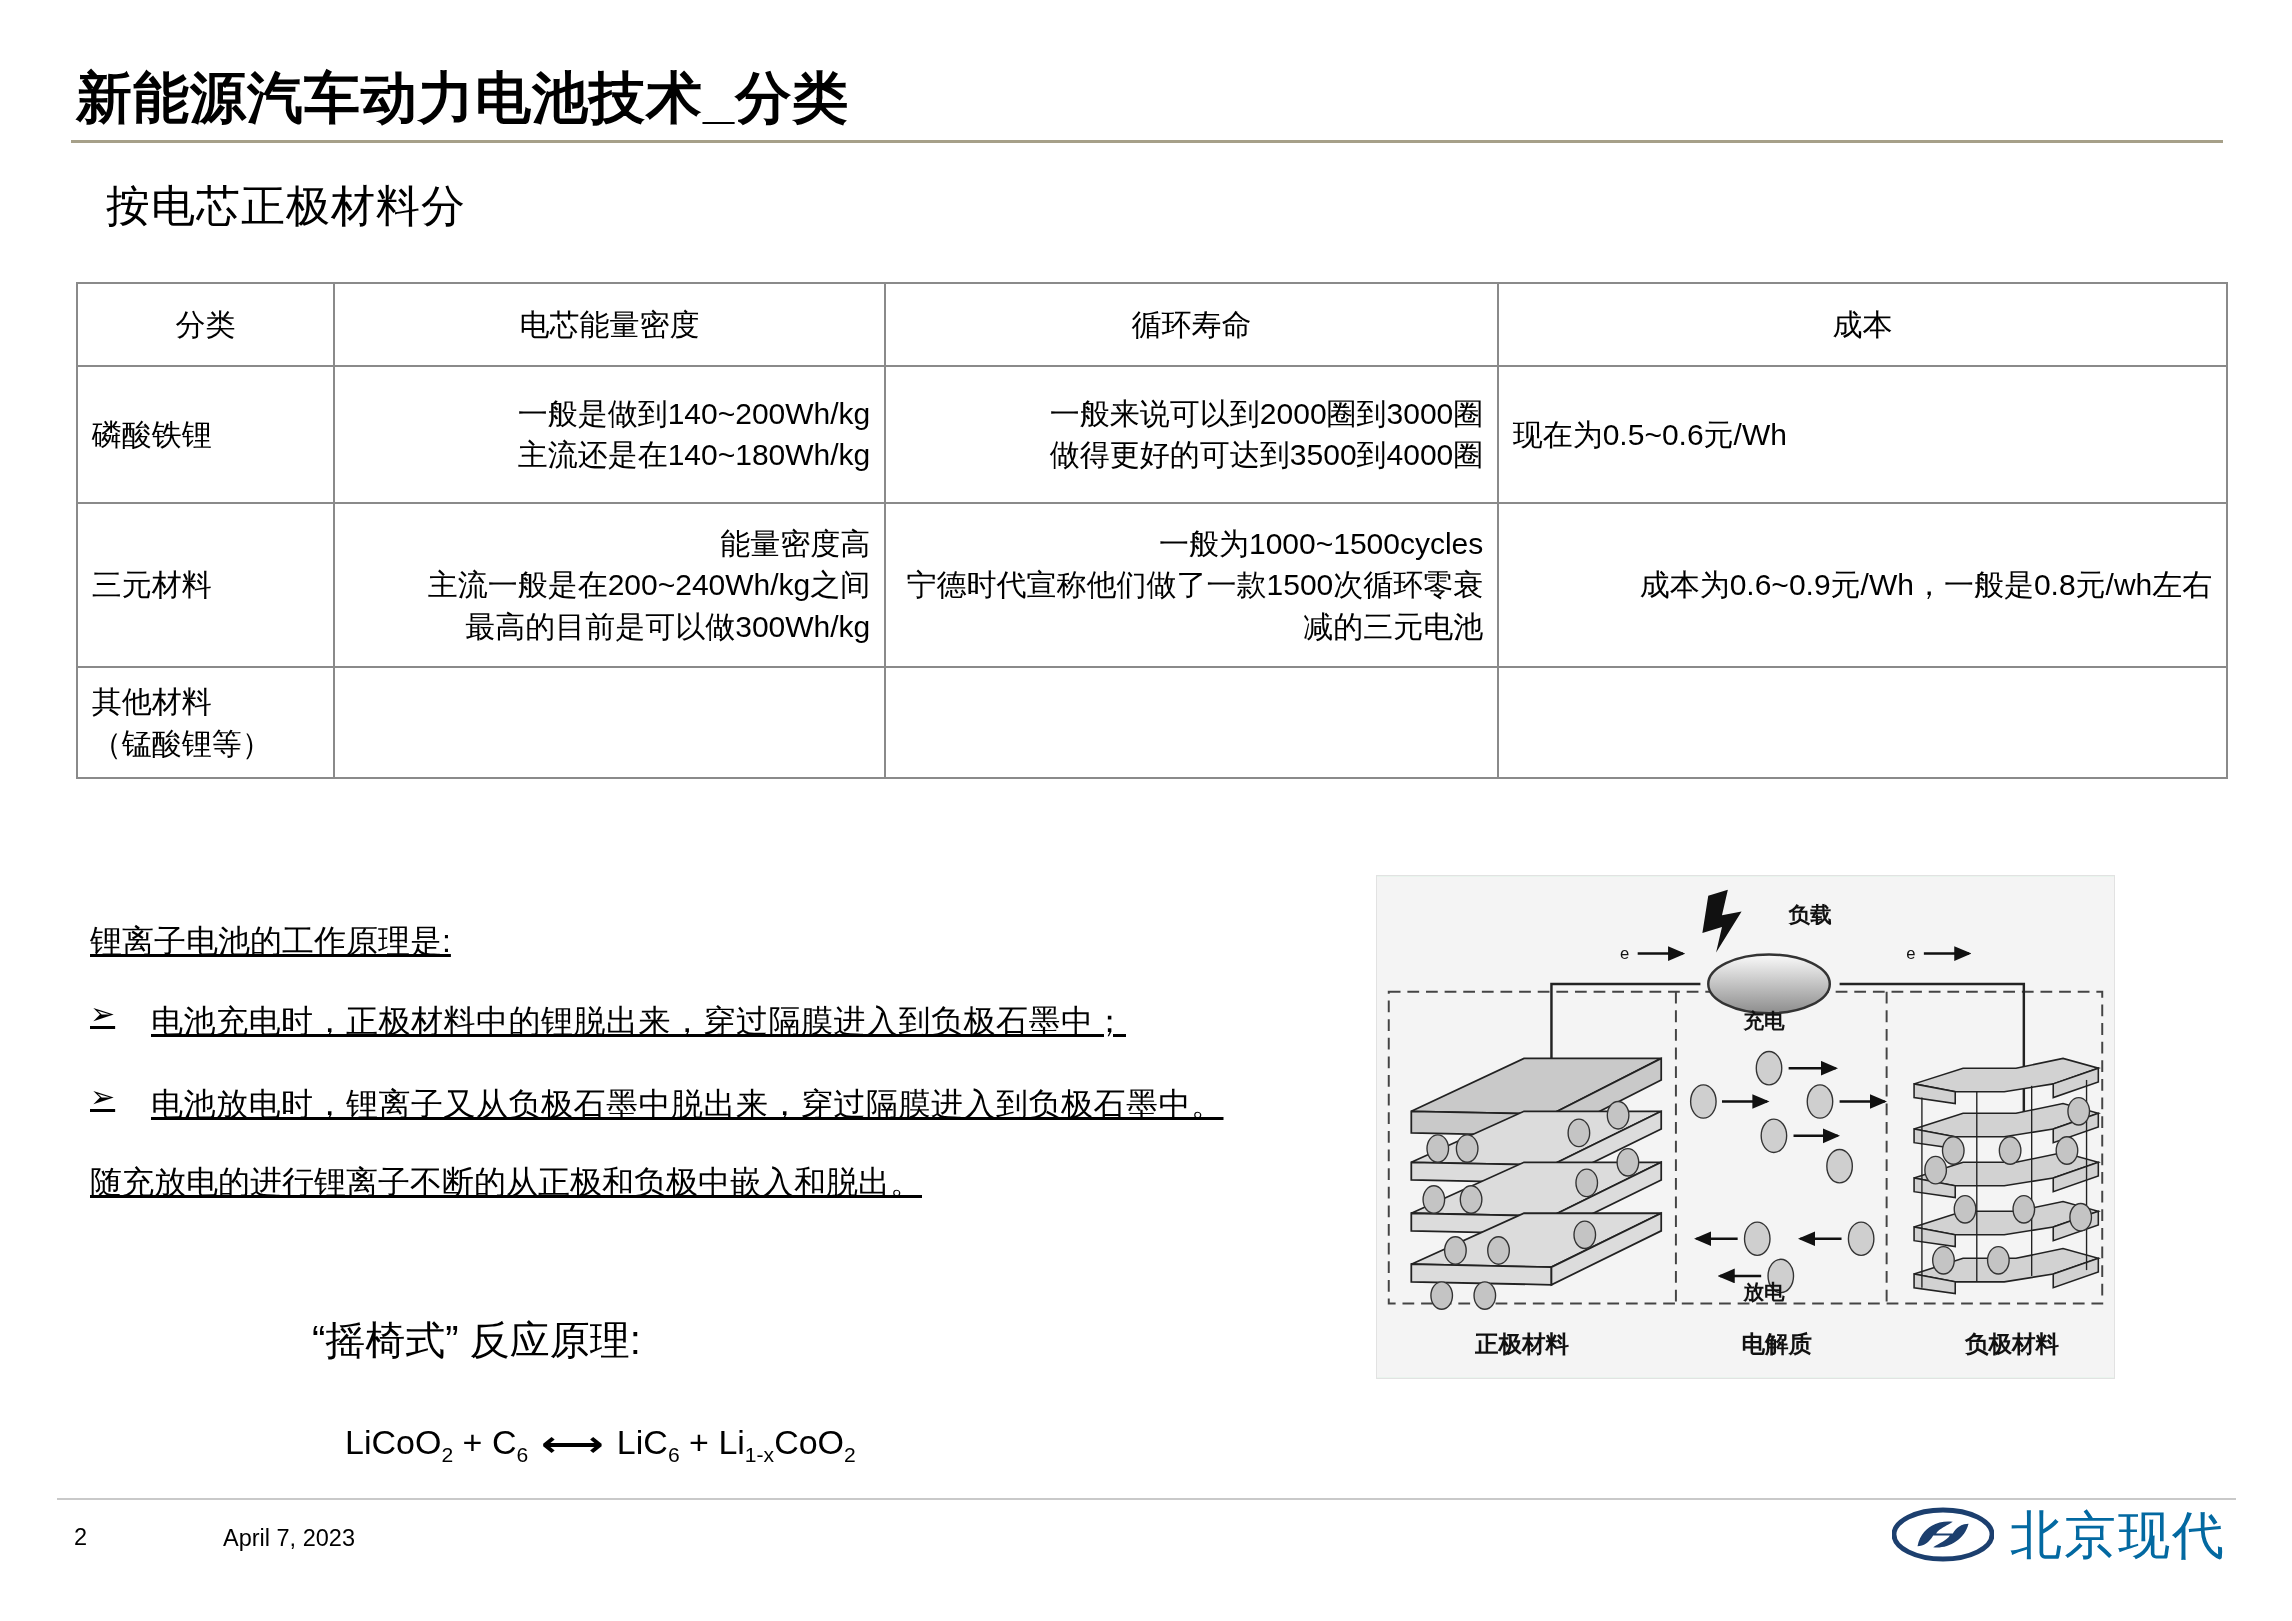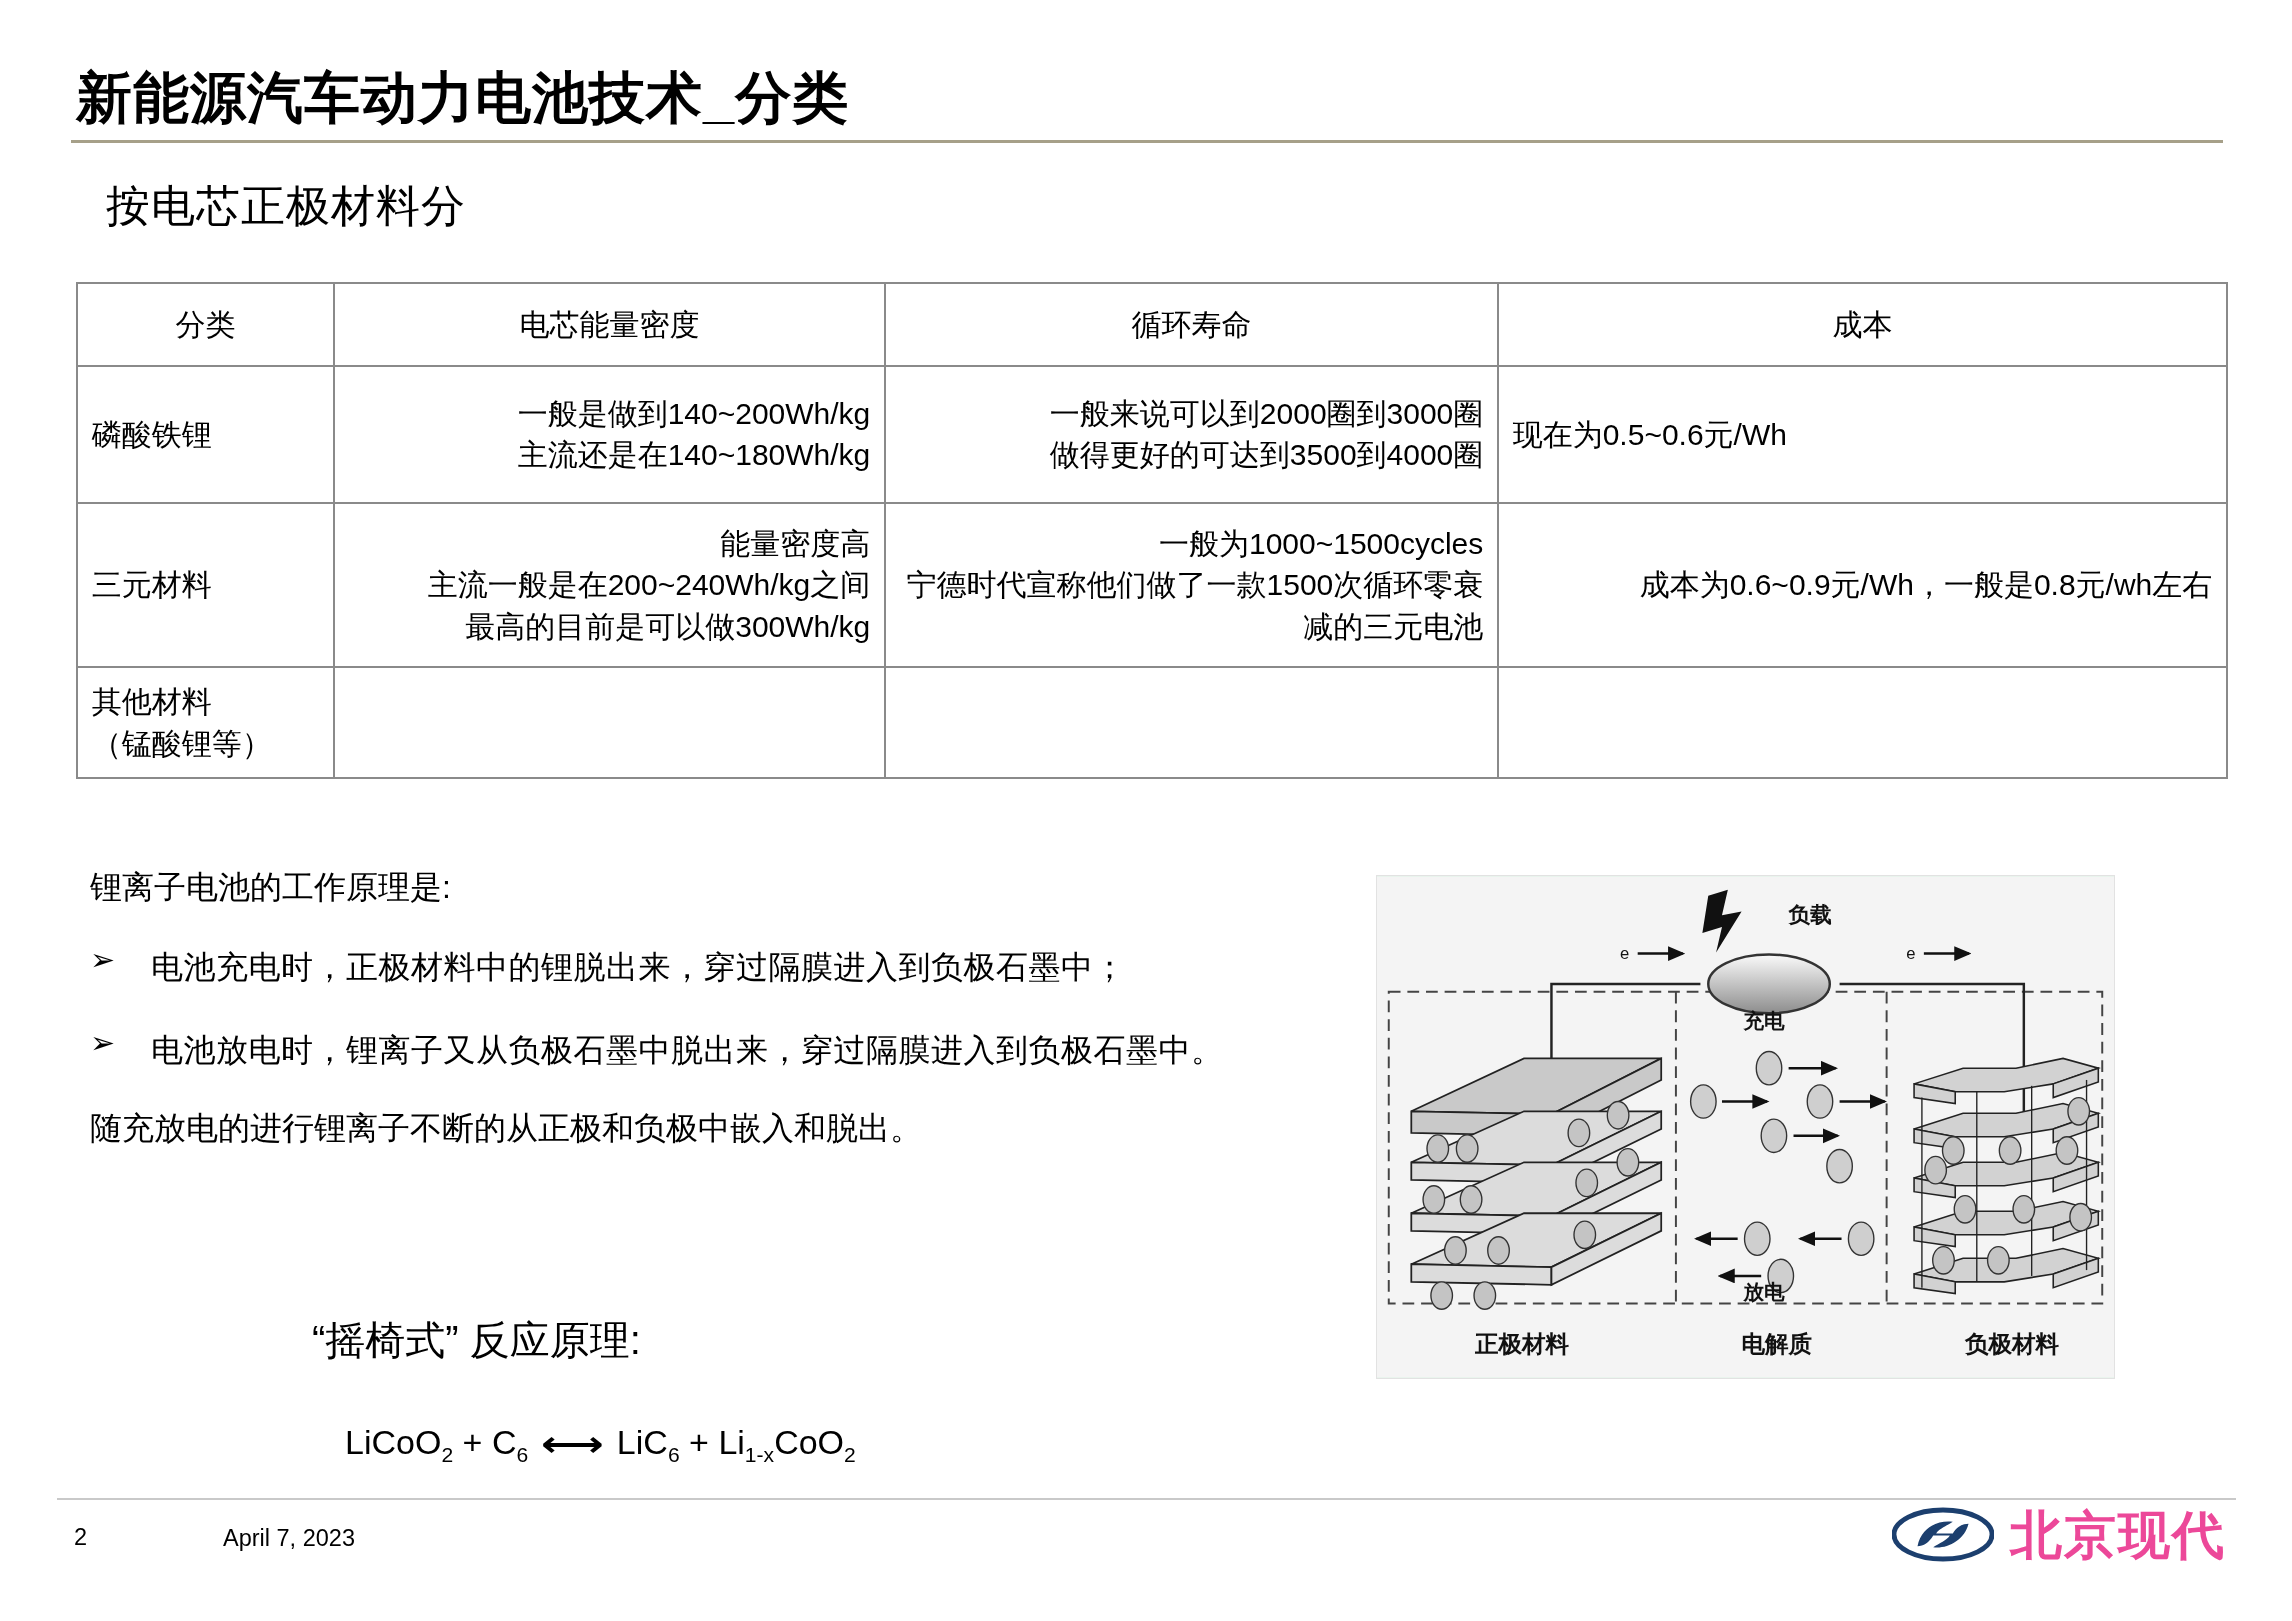--- a/index.html
+++ b/index.html
@@ -73,22 +73,23 @@
   .lft { text-align: left; }
 
   .row-1 td { height: 116px; }
   .row-2 td { height: 142px; }
   .row-3 td { height: 90px; }
 
   
   .body-block {
     position: absolute;
     left: 90px;
-    top: 866px;
+    top: 920px;
     width: 1264px;
+    text-decoration: underline;
   }
   .lead {
     font-size: 32px;
     margin-bottom: 25.5px;
   }
   .bullet {
     display: flex;
     align-items: flex-start;
     font-size: 32px;
     margin-bottom: 21.6px;
@@ -169,22 +170,22 @@
   .logo {
     position: absolute;
     right: 67px;
     top: 1507px;
     display: flex;
     align-items: center;
     gap: 15.7px;
   }
   .logo-text {
     font-size: 52px;
-    font-weight: bold;
-    color: #ec4899;
+    font-weight: normal;
+    color: #0369a1;
     letter-spacing: 2px;
     line-height: 1;
   }
 </style>
 </head>
 <body>
 
 <div class="slide-title">新能源汽车动力电池技术_分类</div>
 <div class="title-rule"></div>
 

